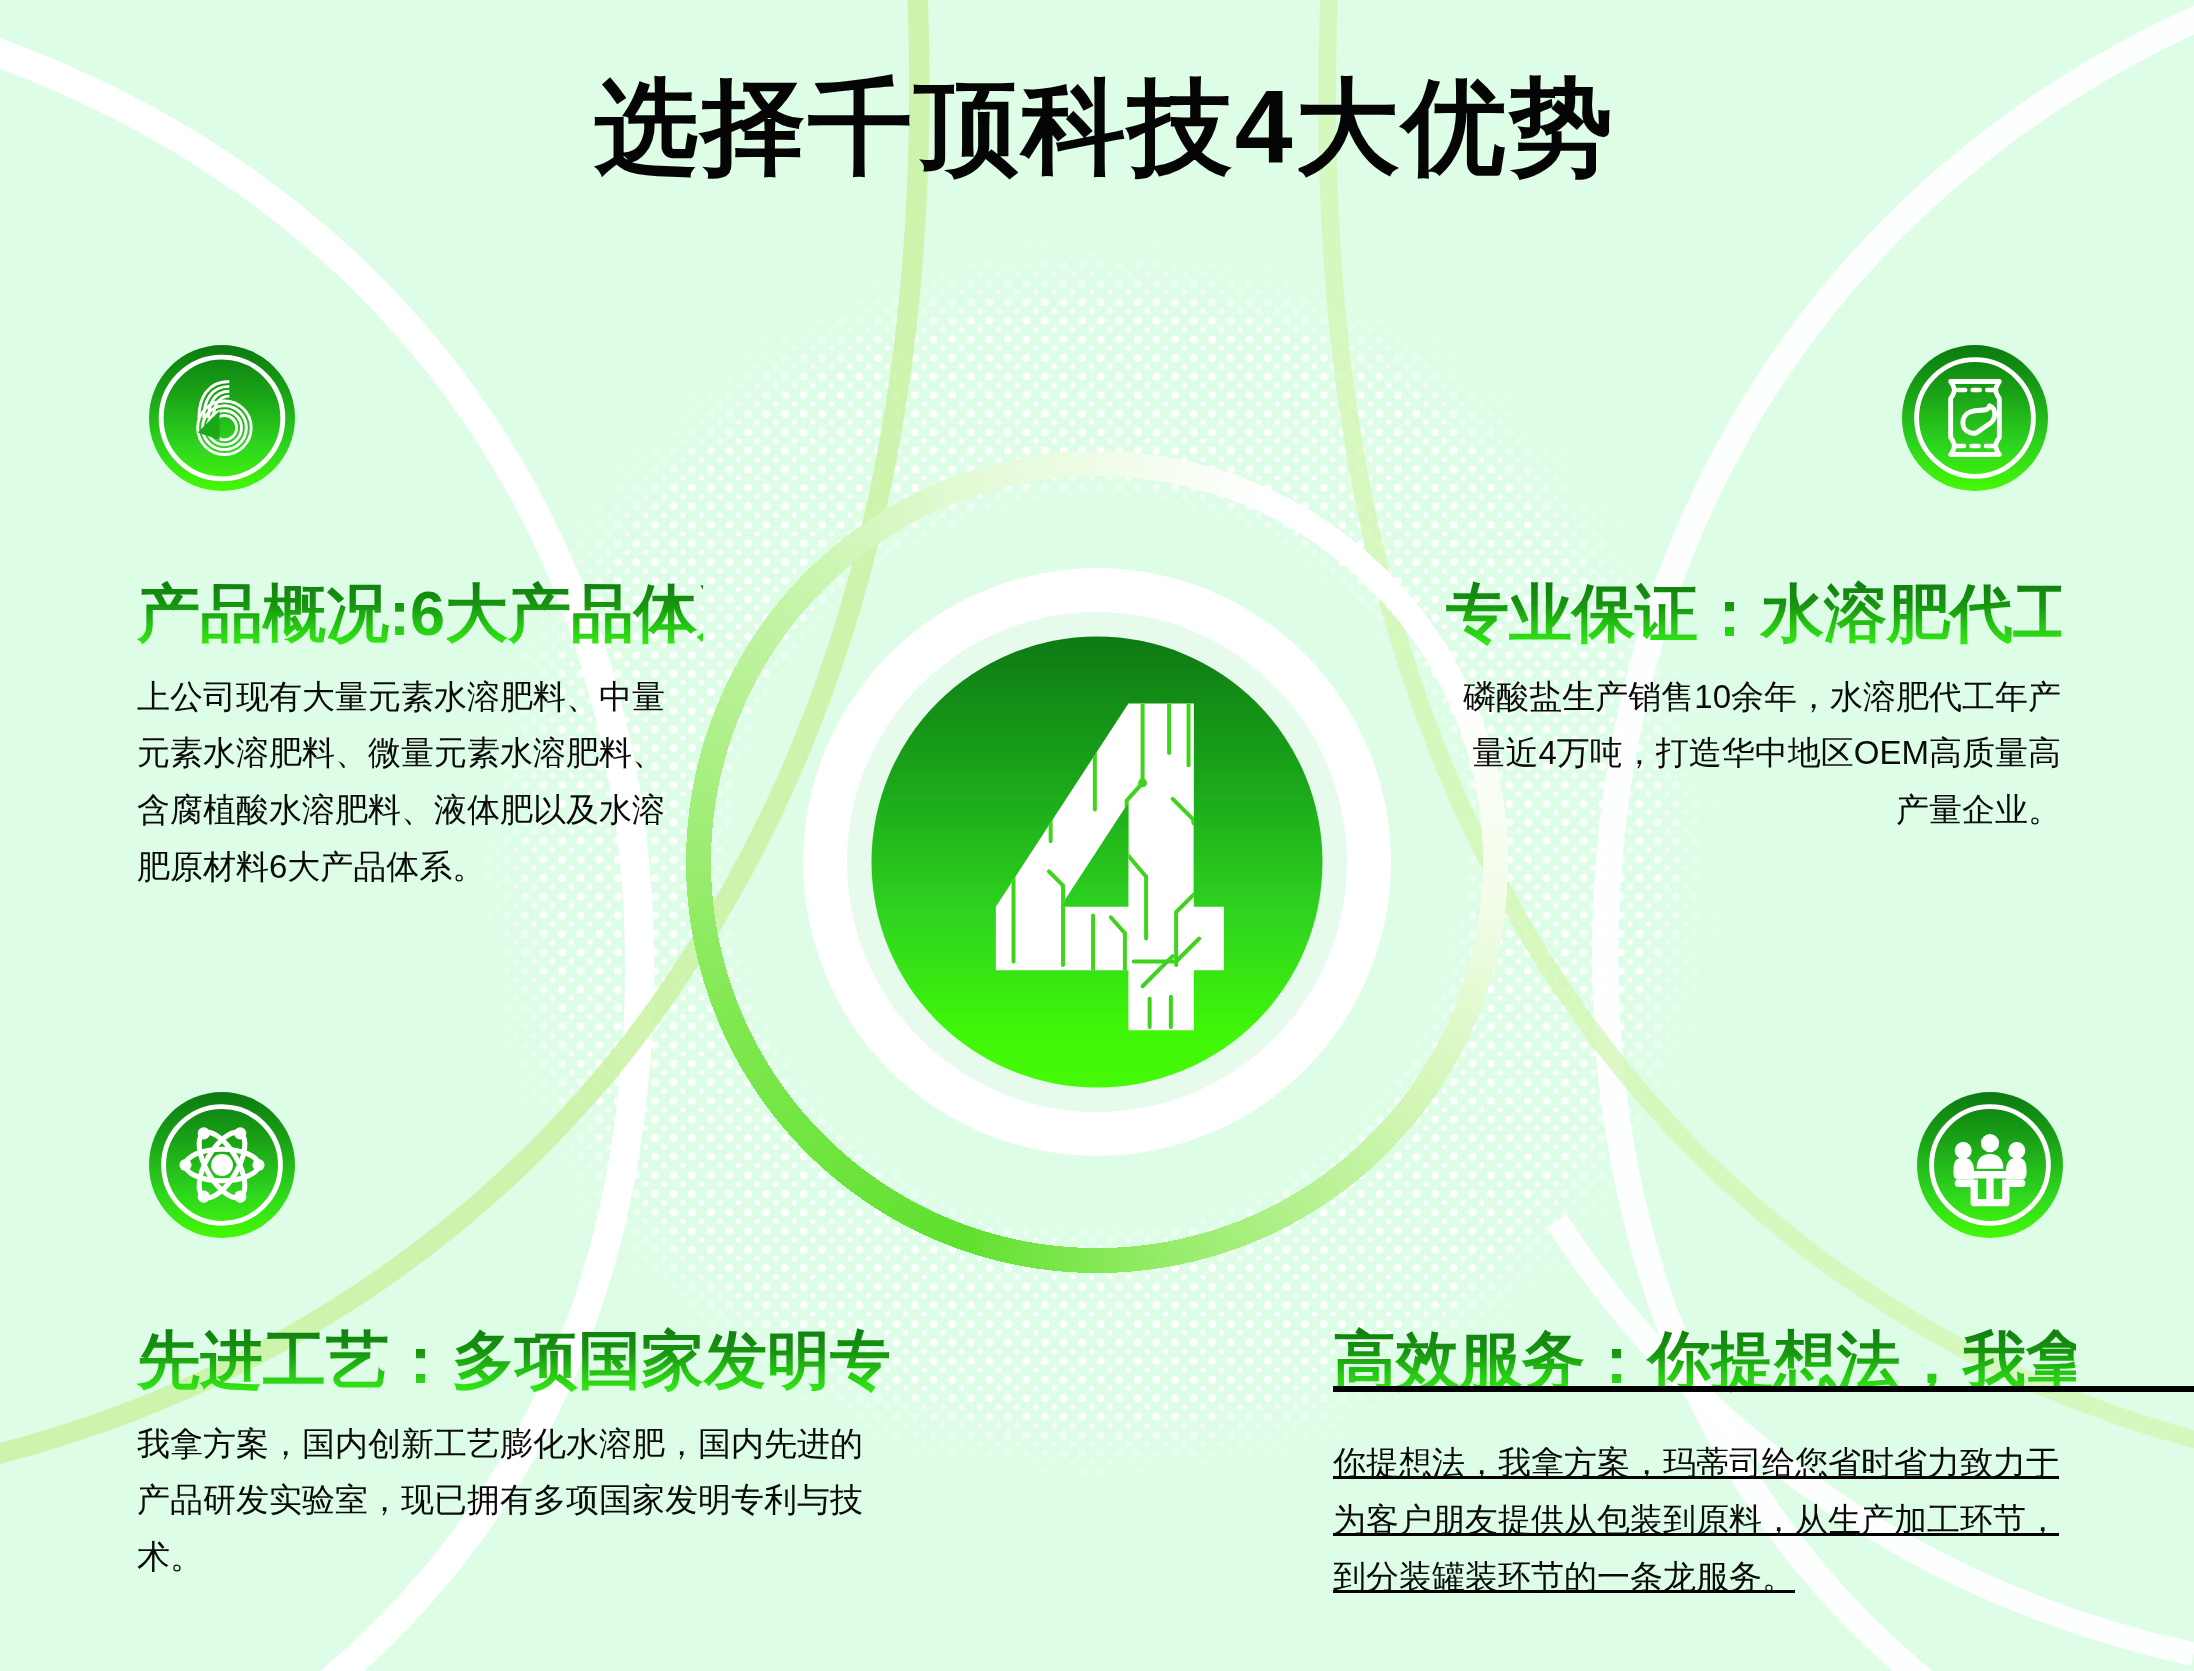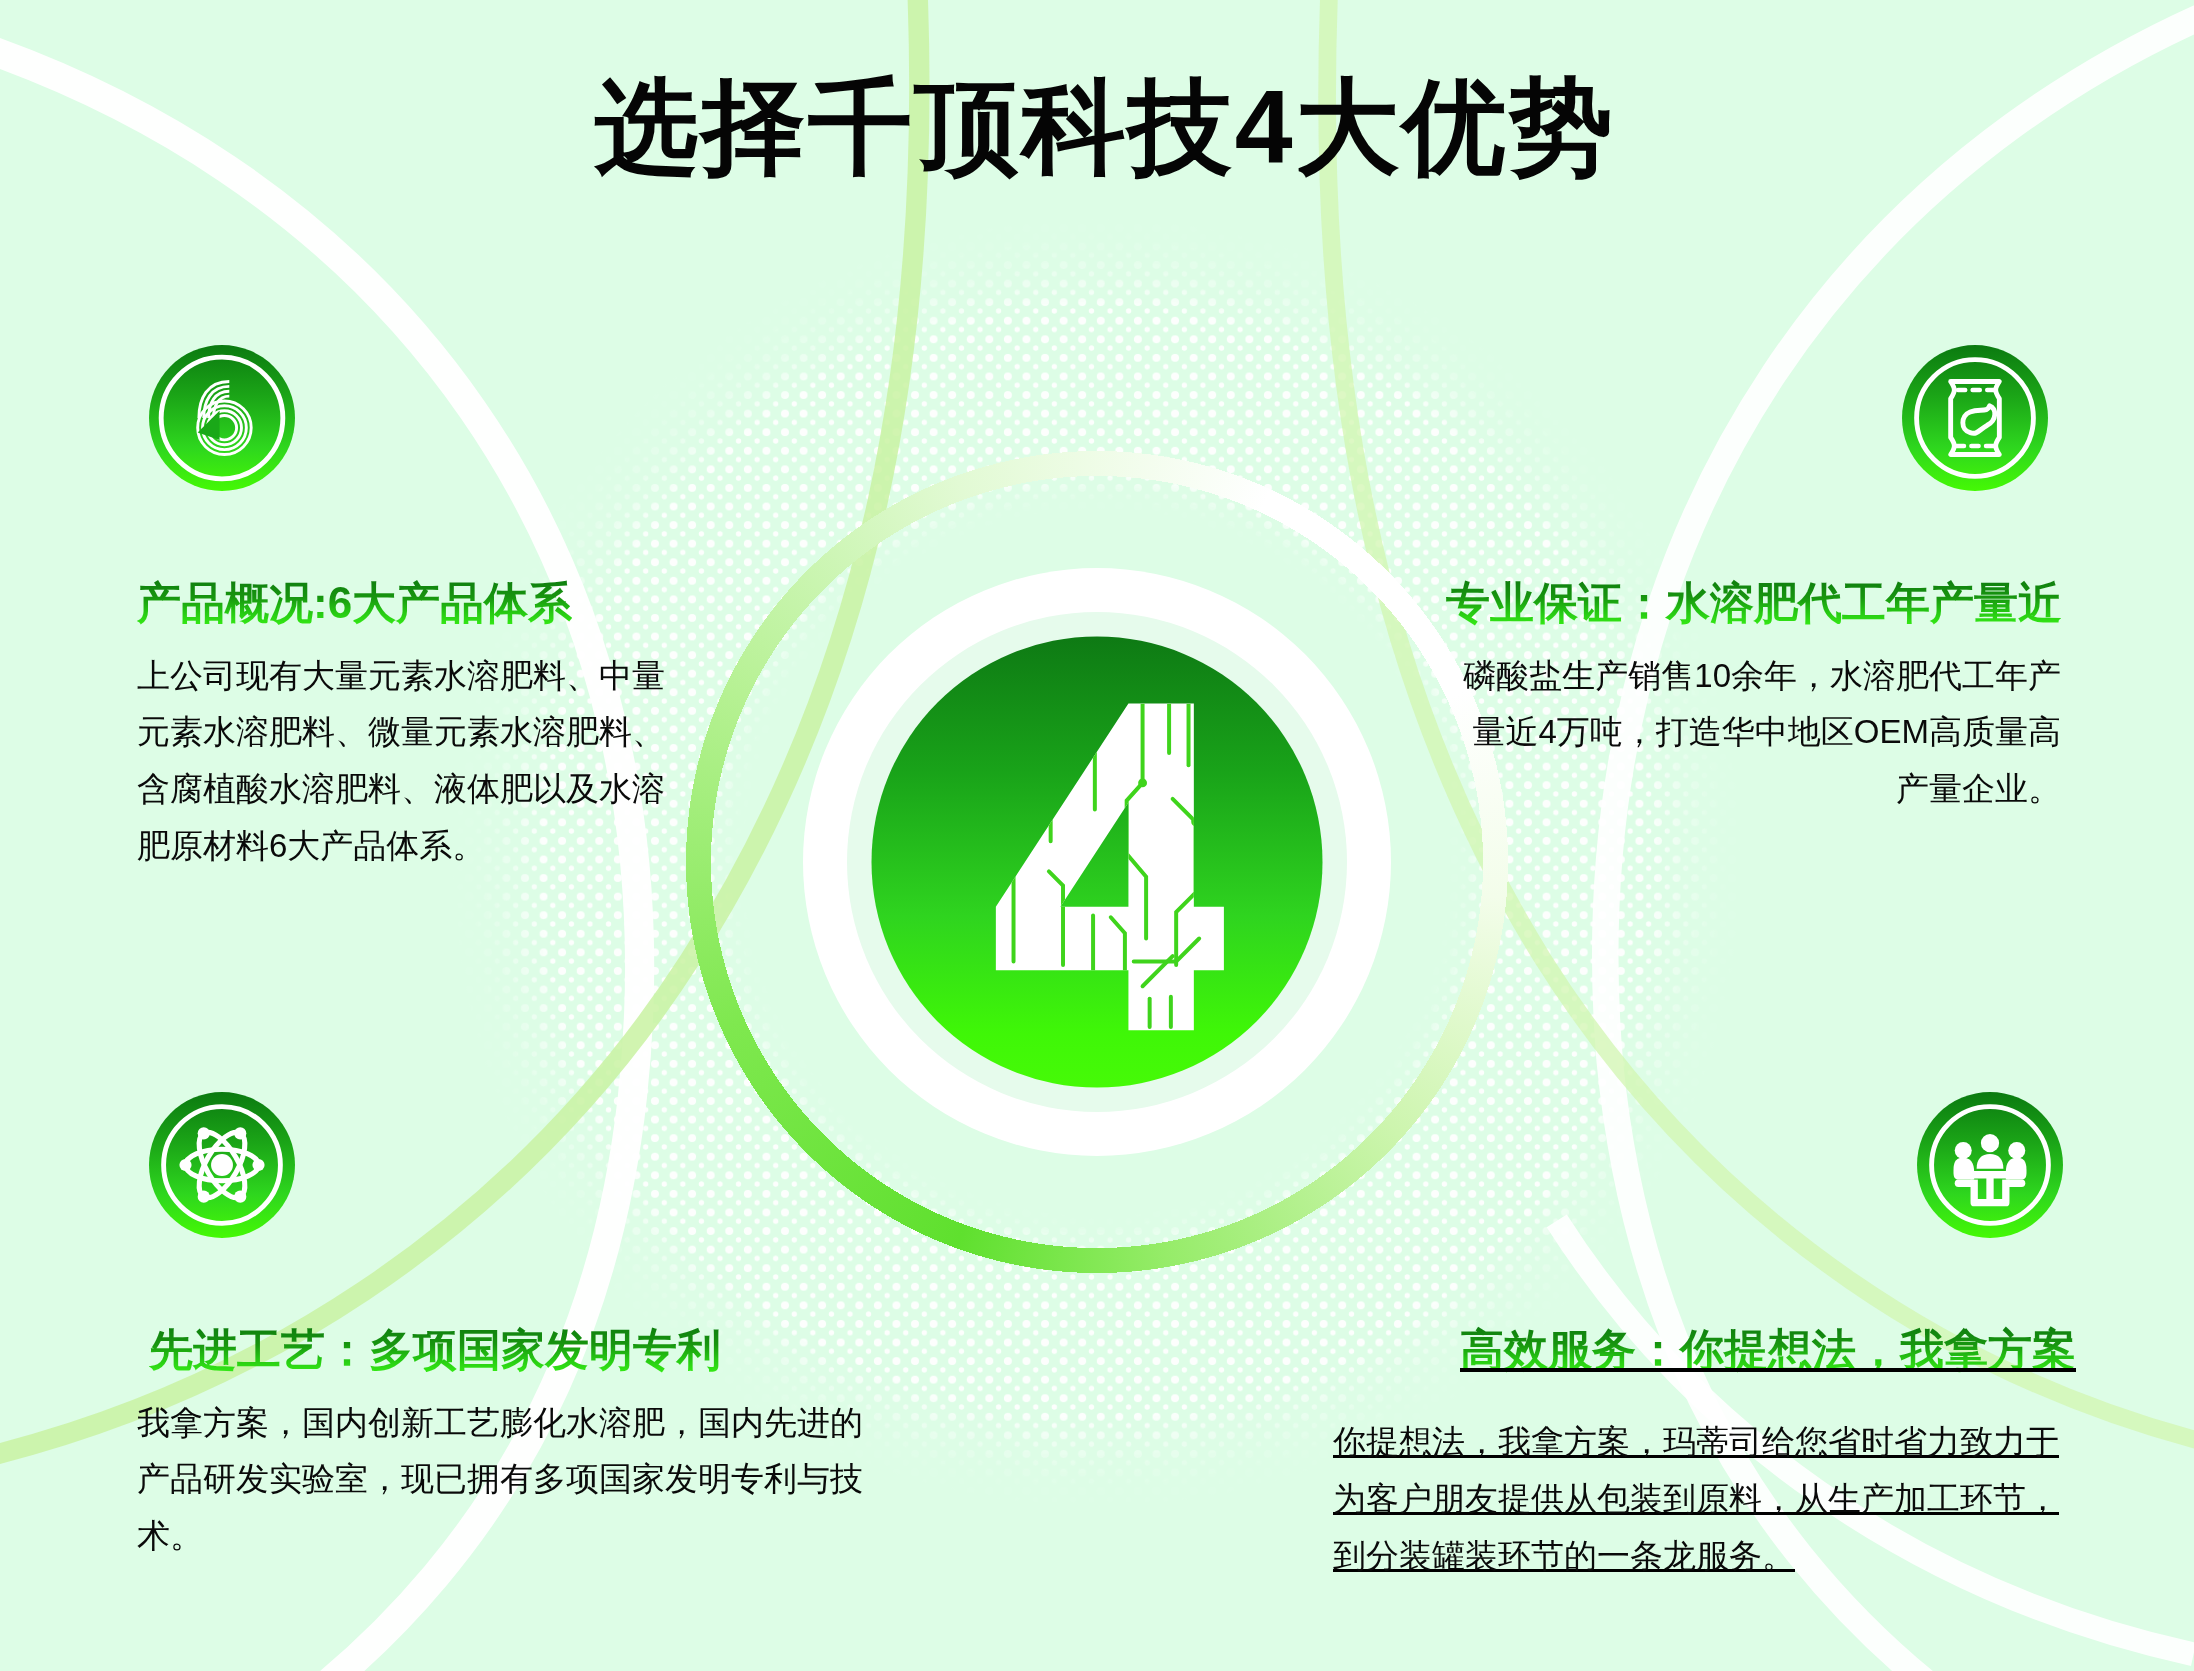--- a/index.html
+++ b/index.html
@@ -83,21 +83,21 @@
   
   .card{position:absolute;z-index:30;}
   .card .icon-badge{
     width:146px;height:146px;border-radius:50%;
     background:linear-gradient(180deg,#0b7a10 0%,#1ba517 35%,#2ed61e 70%,#45f905 100%);
     display:flex;align-items:center;justify-content:center;
     box-shadow:0 0 0 0 rgba(0,0,0,0);
   }
   .card .icon-badge svg{width:146px;height:146px;display:block;}
   .card .headline{
-    font-size:44px;font-weight:bold;line-height:1.1;white-space:nowrap;
+    font-size:63px;font-weight:bold;line-height:1.1;white-space:nowrap;
     background:linear-gradient(180deg,#0f7d0f 0%,#17950f 38%,#25c613 68%,#37ef16 100%);
     -webkit-background-clip:text;background-clip:text;
     color:transparent;-webkit-text-fill-color:transparent;
     margin-bottom:20.3px;
   }
   .card .body{
     font-size:33px;line-height:1.72;color:#0a0a0a;font-weight:500;
   }
 
   
@@ -107,21 +107,21 @@
   #card-tl .body{width:544px;}
 
   #card-tr{right:133px;top:345px;width:615px;text-align:right;}
   #card-tr .icon-wrap{display:flex;justify-content:flex-end;}
   #card-tr .icon-badge{margin-right:13.3px;}
   #card-tr .headline{margin-top:88px;}
   #card-tr .body{width:615px;margin-left:auto;}
 
   #card-bl{left:137px;top:1092px;width:752px;text-align:left;}
   #card-bl .icon-badge{margin-left:12.4px;}
-  #card-bl .headline{margin-top:88px;margin-left:12px;}
+  #card-bl .headline{margin-top:88px;}
   #card-bl .body{width:747px;}
 
   #card-br{right:118px;top:1092px;width:743px;text-align:right;text-decoration:underline;}
   #card-br .icon-wrap{display:flex;justify-content:flex-end;}
   #card-br .icon-badge{margin-right:13.3px;}
   #card-br .headline{margin-top:88px;}
   #card-br .body{width:743px;margin-left:auto;text-align:left;margin-top:40px;}
 </style>
 </head>
 <body>

